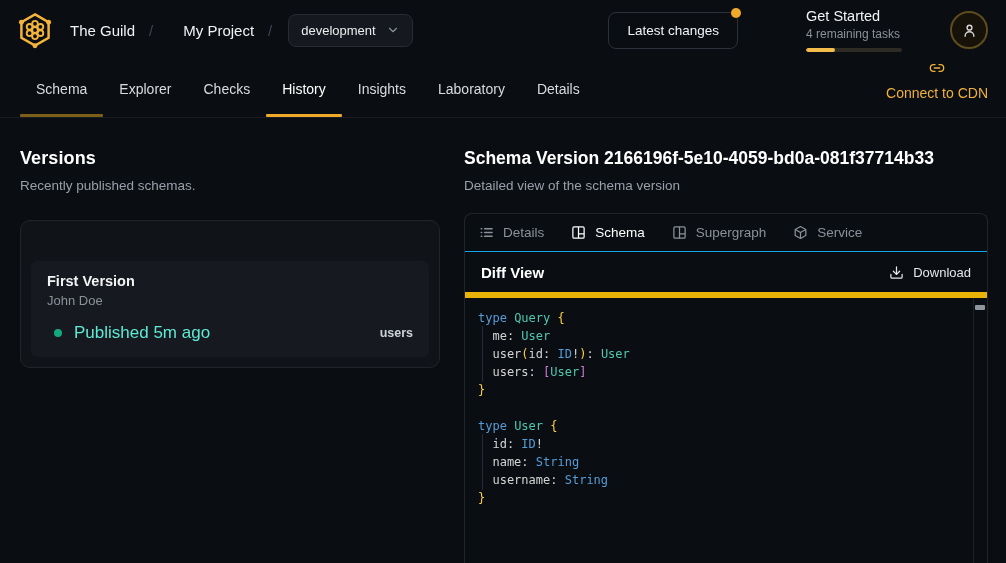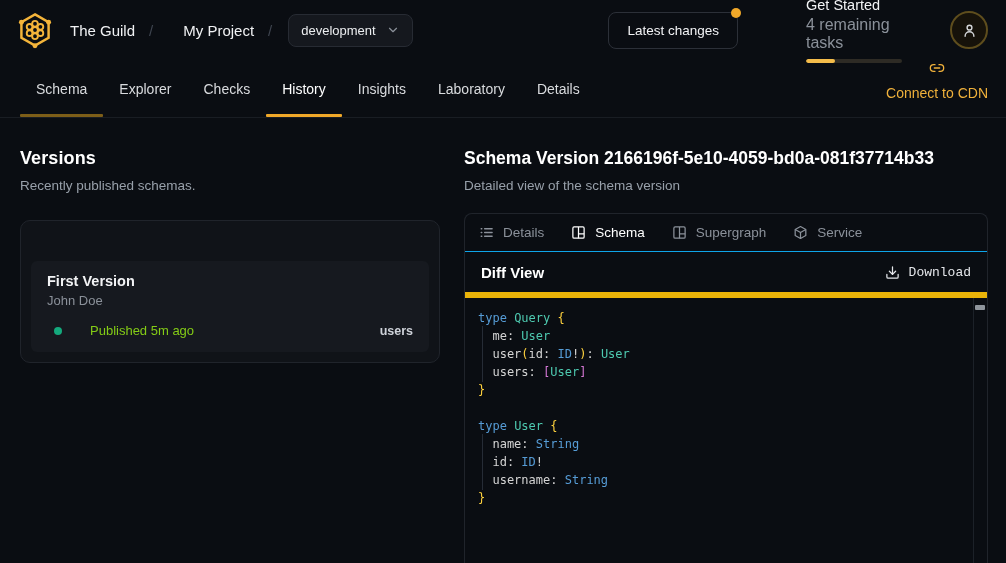--- a/index.html
+++ b/index.html
@@ -25,21 +25,21 @@
   .target-select .chev { color:#8b919a; }
   .header-right { margin-left:auto; display:flex; align-items:center; }
   .latest-btn {
     position:relative; background:transparent; border:1px solid #2c3038; border-radius:8px;
     padding:10px 18px; font-size:13.5px; color:#f3f4f6; cursor:pointer;
     font-family:inherit;
   }
   .latest-dot { position:absolute; top:-5px; right:-4px; width:10px; height:10px; border-radius:50%; background:#f0a829; }
   .get-started { margin-left:68px; width:96px; cursor:pointer; }
   .gs-title { font-size:14.5px; font-weight:500; color:#f3f4f6; }
-  .gs-sub { font-size:16px; color:#8b919a; margin-top:3px; }
+  .gs-sub { font-size:12px; color:#8b919a; margin-top:3px; }
   .gs-bar { margin-top:7px; height:4px; border-radius:2px; background:#2e2b25; overflow:hidden; }
   .gs-fill { height:100%; background:#f4bc4a; border-radius:2px; }
   .avatar {
     margin-left:48px; width:38px; height:38px; border-radius:50%;
     background:#16120a; border:2px solid #5e4d1d; display:flex; align-items:center; justify-content:center;
     color:#d4d6d9; cursor:pointer;
   }
 
   
   .nav { height:58px; display:flex; align-items:stretch; padding:0 18px 0 20px; border-bottom:1px solid #191d23; }
@@ -63,34 +63,34 @@
 
   .versions-card {
     margin-top:27px; width:420px; background:#101318;
     border:1px solid #20242b; border-radius:10px; padding:40px 10px 10px;
   }
   .version-item { background:#16191f; border-radius:6px; padding:12px 16px 14px; cursor:pointer; }
   .vi-name { font-size:14.5px; font-weight:600; color:#f2f3f5; }
   .vi-author { font-size:13px; color:#8b919a; margin-top:4px; }
   .vi-meta { display:flex; align-items:center; margin-top:15px; padding-left:7px; }
   .vi-dot { width:8px; height:8px; border-radius:50%; background:#14a97d; flex:0 0 auto; }
-  .vi-status { font-size:13px; color:#84cc16; margin-left:28px; }
+  .vi-status { font-size:17px; color:#5eead4; margin-left:12px; }
   .vi-service { margin-left:auto; font-size:12.5px; font-weight:700; color:#ced2d9; }
 
   .detail-title { font-size:17.5px; font-weight:700; color:#ffffff; }
   .panel {
     margin-top:20px; flex:1; border:1px solid #20242b; border-bottom:none;
     border-radius:8px 8px 0 0; display:flex; flex-direction:column; overflow:hidden;
   }
   .tabbar { height:38px; flex:0 0 auto; display:flex; align-items:center; gap:27px; padding:0 14px; border-bottom:1px solid #0ea5e9; }
   .ptab { display:flex; align-items:center; gap:9px; font-size:13.5px; color:#8b919a; cursor:pointer; }
   .ptab.active { color:#ffffff; font-weight:500; }
   .diffbar { height:46px; flex:0 0 auto; display:flex; align-items:center; padding:0 16px; border-bottom:6px solid #eab308; }
   .diff-title { font-size:15px; font-weight:700; color:#ffffff; }
-  .download { margin-left:auto; display:flex; align-items:center; gap:9px; font-size:13px; color:#e5e7eb; cursor:pointer;font-family:Liberation Mono, monospace; }
+  .download { margin-left:auto; display:flex; align-items:center; gap:9px; font-size:13px; color:#e5e7eb; cursor:pointer; }
   .toggle-wrap { display:flex; align-items:center; gap:12px; margin-left:30px; }
   .toggle-label { font-size:13px; color:#e5e7eb; }
   .toggle { width:40px; height:22px; border-radius:11px; background:#332f29; position:relative; cursor:pointer; }
   .toggle .knob { position:absolute; top:2px; left:2px; width:18px; height:18px; border-radius:50%; background:#15181d; }
 
   
   .code-wrap { flex:1; position:relative; padding:11px 26px 0 13px; overflow:hidden;
     font-family:"DejaVu Sans Mono","Liberation Mono",monospace; font-size:12px; line-height:18px; }
   .code-line { position:relative; white-space:pre; height:18px; }
   .code-line.ind::before { content:""; position:absolute; left:4px; top:-1px; bottom:-1px; width:1px; background:#262c36; }
@@ -286,22 +286,22 @@
 
       <div class="code-wrap">
         <div id="code-block">
             <div class="code-line"><span class="tk-kw">type </span><span class="tk-tn">Query </span><span class="tk-gold">{</span></div>
             <div class="code-line ind"><span class="tk-pl">  me</span><span class="tk-pl">: </span><span class="tk-tn">User</span></div>
             <div class="code-line ind"><span class="tk-pl">  user</span><span class="tk-gold">(</span><span class="tk-pl">id</span><span class="tk-pl">: </span><span class="tk-ty">ID</span><span class="tk-pl">!</span><span class="tk-gold">)</span><span class="tk-pl">: </span><span class="tk-tn">User</span></div>
             <div class="code-line ind"><span class="tk-pl">  users</span><span class="tk-pl">: </span><span class="tk-mag">[</span><span class="tk-tn">User</span><span class="tk-mag">]</span></div>
             <div class="code-line"><span class="tk-gold">}</span></div>
             <div class="code-line">&nbsp;</div>
             <div class="code-line"><span class="tk-kw">type </span><span class="tk-tn">User </span><span class="tk-gold">{</span></div>
+            <div class="code-line ind"><span class="tk-pl">  id</span><span class="tk-pl">: </span><span class="tk-ty">ID</span><span class="tk-pl">!</span></div>
             <div class="code-line ind"><span class="tk-pl">  name</span><span class="tk-pl">: </span><span class="tk-ty">String</span></div>
-            <div class="code-line ind"><span class="tk-pl">  id</span><span class="tk-pl">: </span><span class="tk-ty">ID</span><span class="tk-pl">!</span></div>
             <div class="code-line ind"><span class="tk-pl">  username</span><span class="tk-pl">: </span><span class="tk-ty">String</span></div>
             <div class="code-line"><span class="tk-gold">}</span></div>
           </div>
         <div class="scroll-track"></div>
         <div class="scroll-thumb"></div>
       </div>
     </div>
   </div>
 </div>
 

